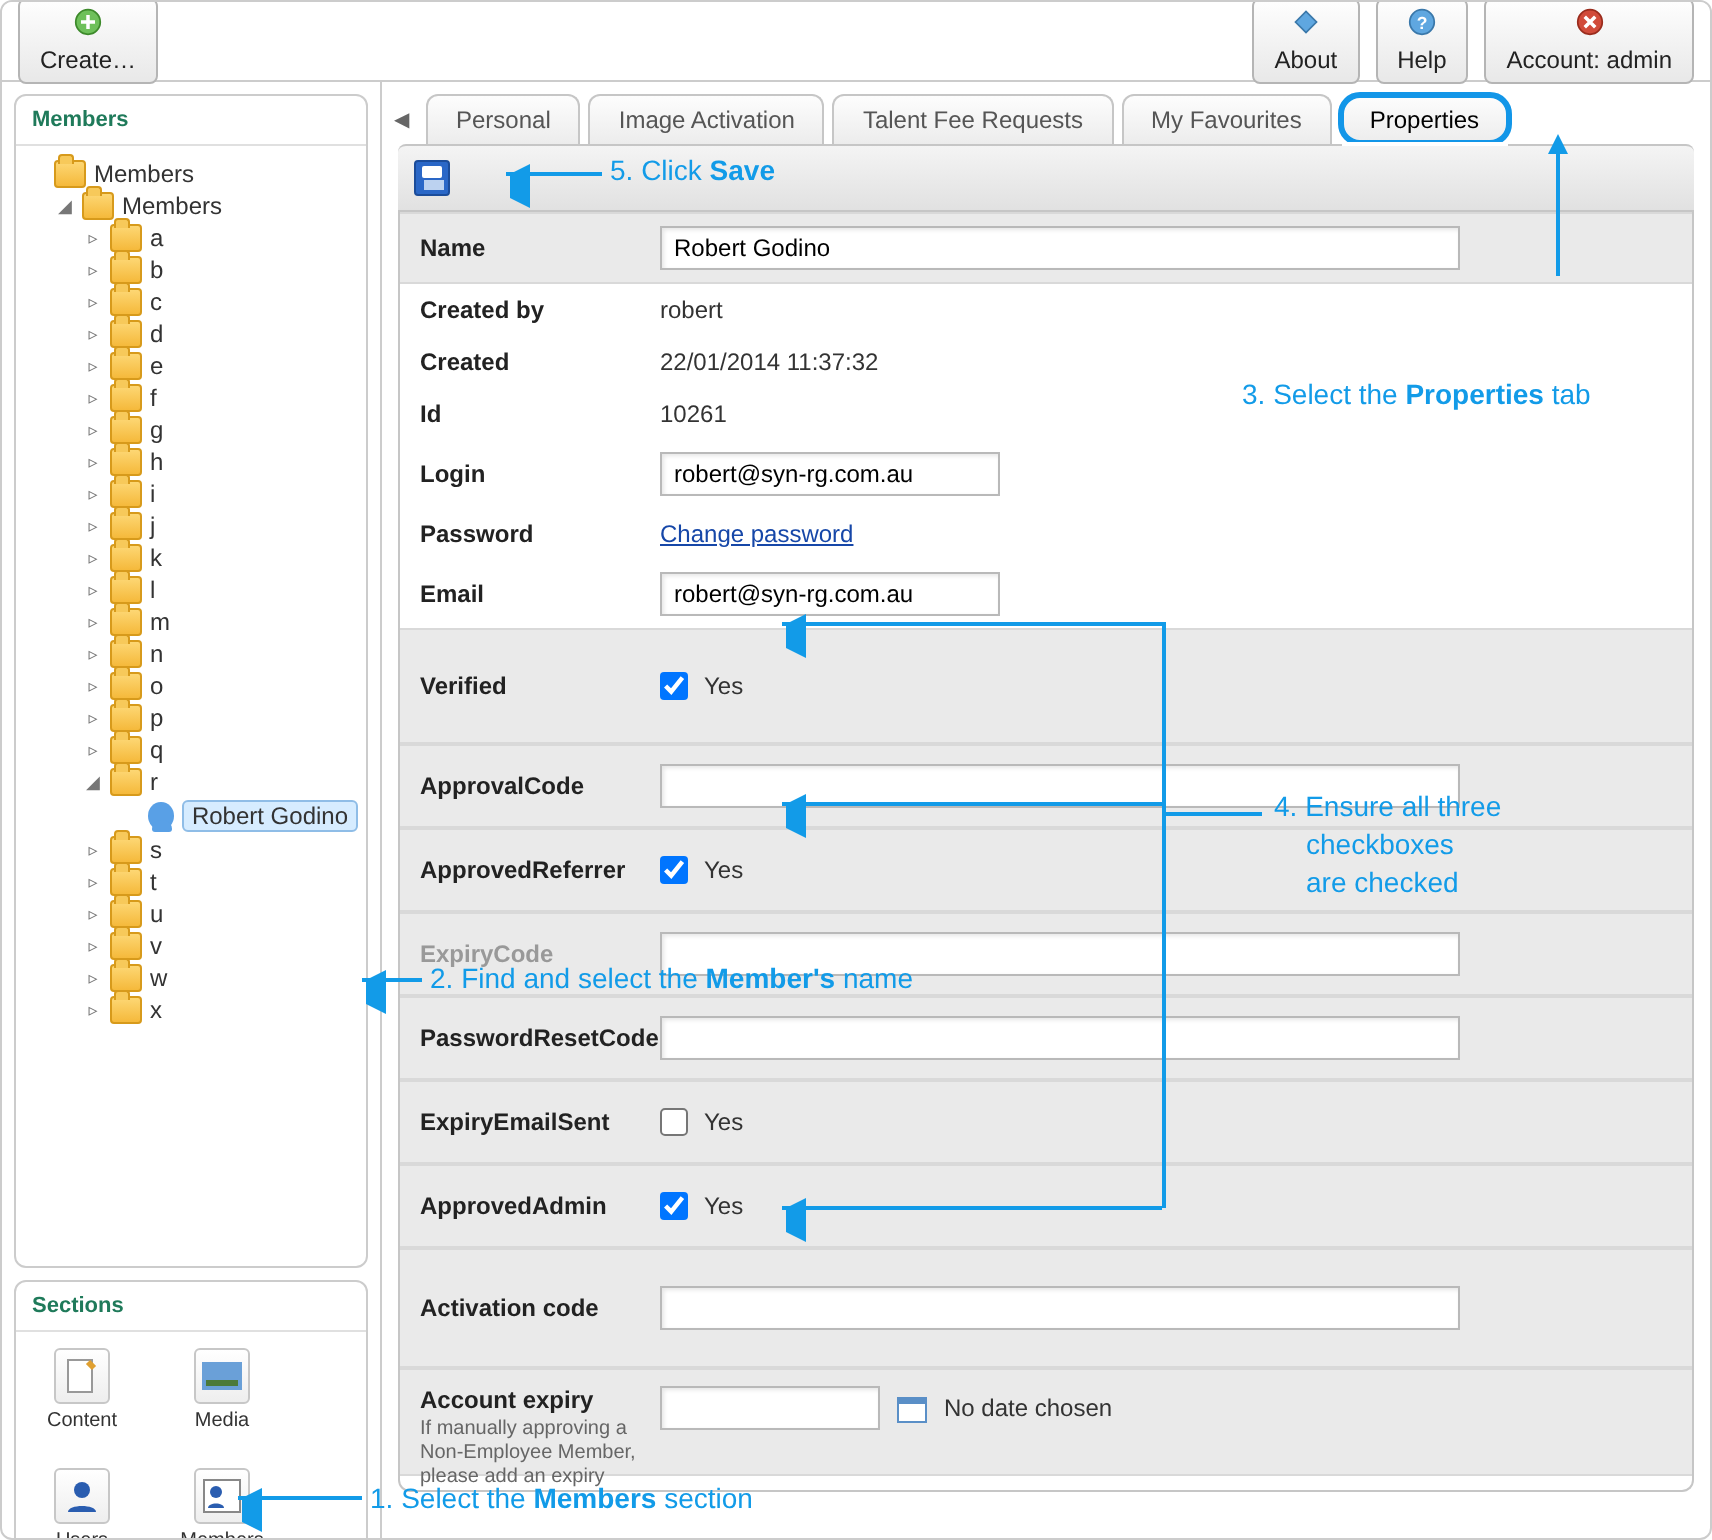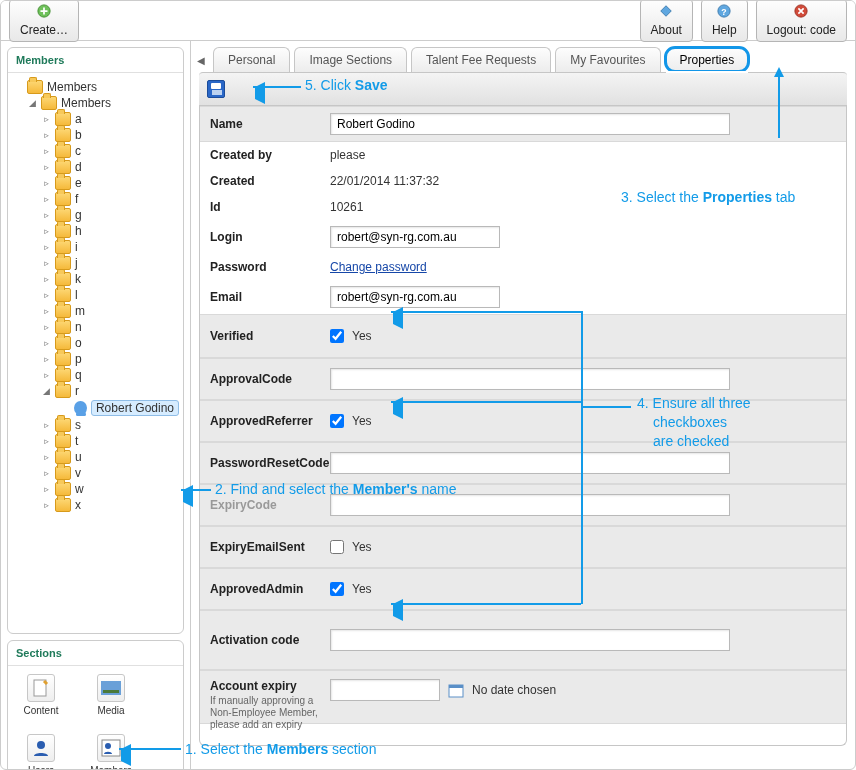--- a/index.html
+++ b/index.html
@@ -99,21 +99,21 @@
         <circle cx="8" cy="8" r="7" fill="#5fa7e0" stroke="#3a78aa"></circle>
         <text x="8" y="12" text-anchor="middle" fill="#fff" font-size="10" font-weight="bold">?</text>
       </svg>
     <span>Help</span>
   </button>
   <button class="btn">
     <svg class="ico" viewBox="0 0 16 16">
         <circle cx="8" cy="8" r="7" fill="#d14b3a" stroke="#9a2c1d"></circle>
         <path d="M5 5l6 6M11 5l-6 6" stroke="#fff" stroke-width="2"></path>
       </svg>
-    <span>Logout: code</span>
+    <span>Account: admin</span>
   </button>
 </div>
 
 <div class="layout">
 
   <div class="left">
     <div class="panel" style="flex:1; display:flex; flex-direction:column;">
       <div class="panel-hdr">Members</div>
       <div class="tree" id="tree">
           <div class="tree-row ">
@@ -295,41 +295,41 @@
         </div>
       </div>
     </div>
   </div>
 
   <div class="right">
     <div class="tabbar">
       <span class="scroll">◀</span>
       <div style="width:10px"></div>
       <div class="tab">Personal</div>
-      <div class="tab">Image Sections</div>
+      <div class="tab">Image Activation</div>
       <div class="tab">Talent Fee Requests</div>
       <div class="tab">My Favourites</div>
       <div class="tab active ring">Properties</div>
     </div>
 
     <div class="actionbar">
       <div class="save-ico" title="Save"></div>
     </div>
 
     <div class="form">
       <div class="frow alt">
         <div class="flabel">Name</div>
         <div class="fval">
             <input type="text" class="wide" value="Robert Godino" style="">
           </div>
       </div>
       <div class="frow">
         <div class="flabel">Created by</div>
         <div class="fval">
-            <span>please</span>
+            <span>robert</span>
           </div>
       </div>
       <div class="frow">
         <div class="flabel">Created</div>
         <div class="fval">
             <span>22/01/2014 11:37:32</span>
           </div>
       </div>
       <div class="frow">
         <div class="flabel">Id</div>
@@ -349,48 +349,48 @@
             <a href="#">Change password</a>
           </div>
       </div>
       <div class="frow">
         <div class="flabel">Email</div>
         <div class="fval">
             <input type="text" class="mid" value="robert@syn-rg.com.au" style="">
           </div>
       </div>
 
-      <div class="frow alt" style="height:44px">
+      <div class="frow alt" style="height:58px">
         <div class="flabel">Verified</div>
         <div class="fval">
             <input type="checkbox" class="chk" checked="" style="">
             <span>Yes</span>
           </div>
       </div>
       <div class="frow alt" style="height:42px">
         <div class="flabel">ApprovalCode</div>
         <div class="fval">
             <input type="text" class="wide" style="">
           </div>
       </div>
       <div class="frow alt" style="height:42px">
         <div class="flabel">ApprovedReferrer</div>
         <div class="fval">
             <input type="checkbox" class="chk" checked="" style="">
             <span>Yes</span>
           </div>
       </div>
       <div class="frow alt" style="height:42px">
+        <div class="flabel" style="color:#999">ExpiryCode</div>
+        <div class="fval">
+            <input type="text" class="wide" style="">
+          </div>
+      </div>
+      <div class="frow alt" style="height:42px">
         <div class="flabel">PasswordResetCode</div>
-        <div class="fval">
-            <input type="text" class="wide" style="">
-          </div>
-      </div>
-      <div class="frow alt" style="height:42px">
-        <div class="flabel" style="color:#999">ExpiryCode</div>
         <div class="fval">
             <input type="text" class="wide" style="">
           </div>
       </div>
       <div class="frow alt" style="height:42px">
         <div class="flabel">ExpiryEmailSent</div>
         <div class="fval">
             <input type="checkbox" class="chk" style="">
             <span>Yes</span>
           </div>

